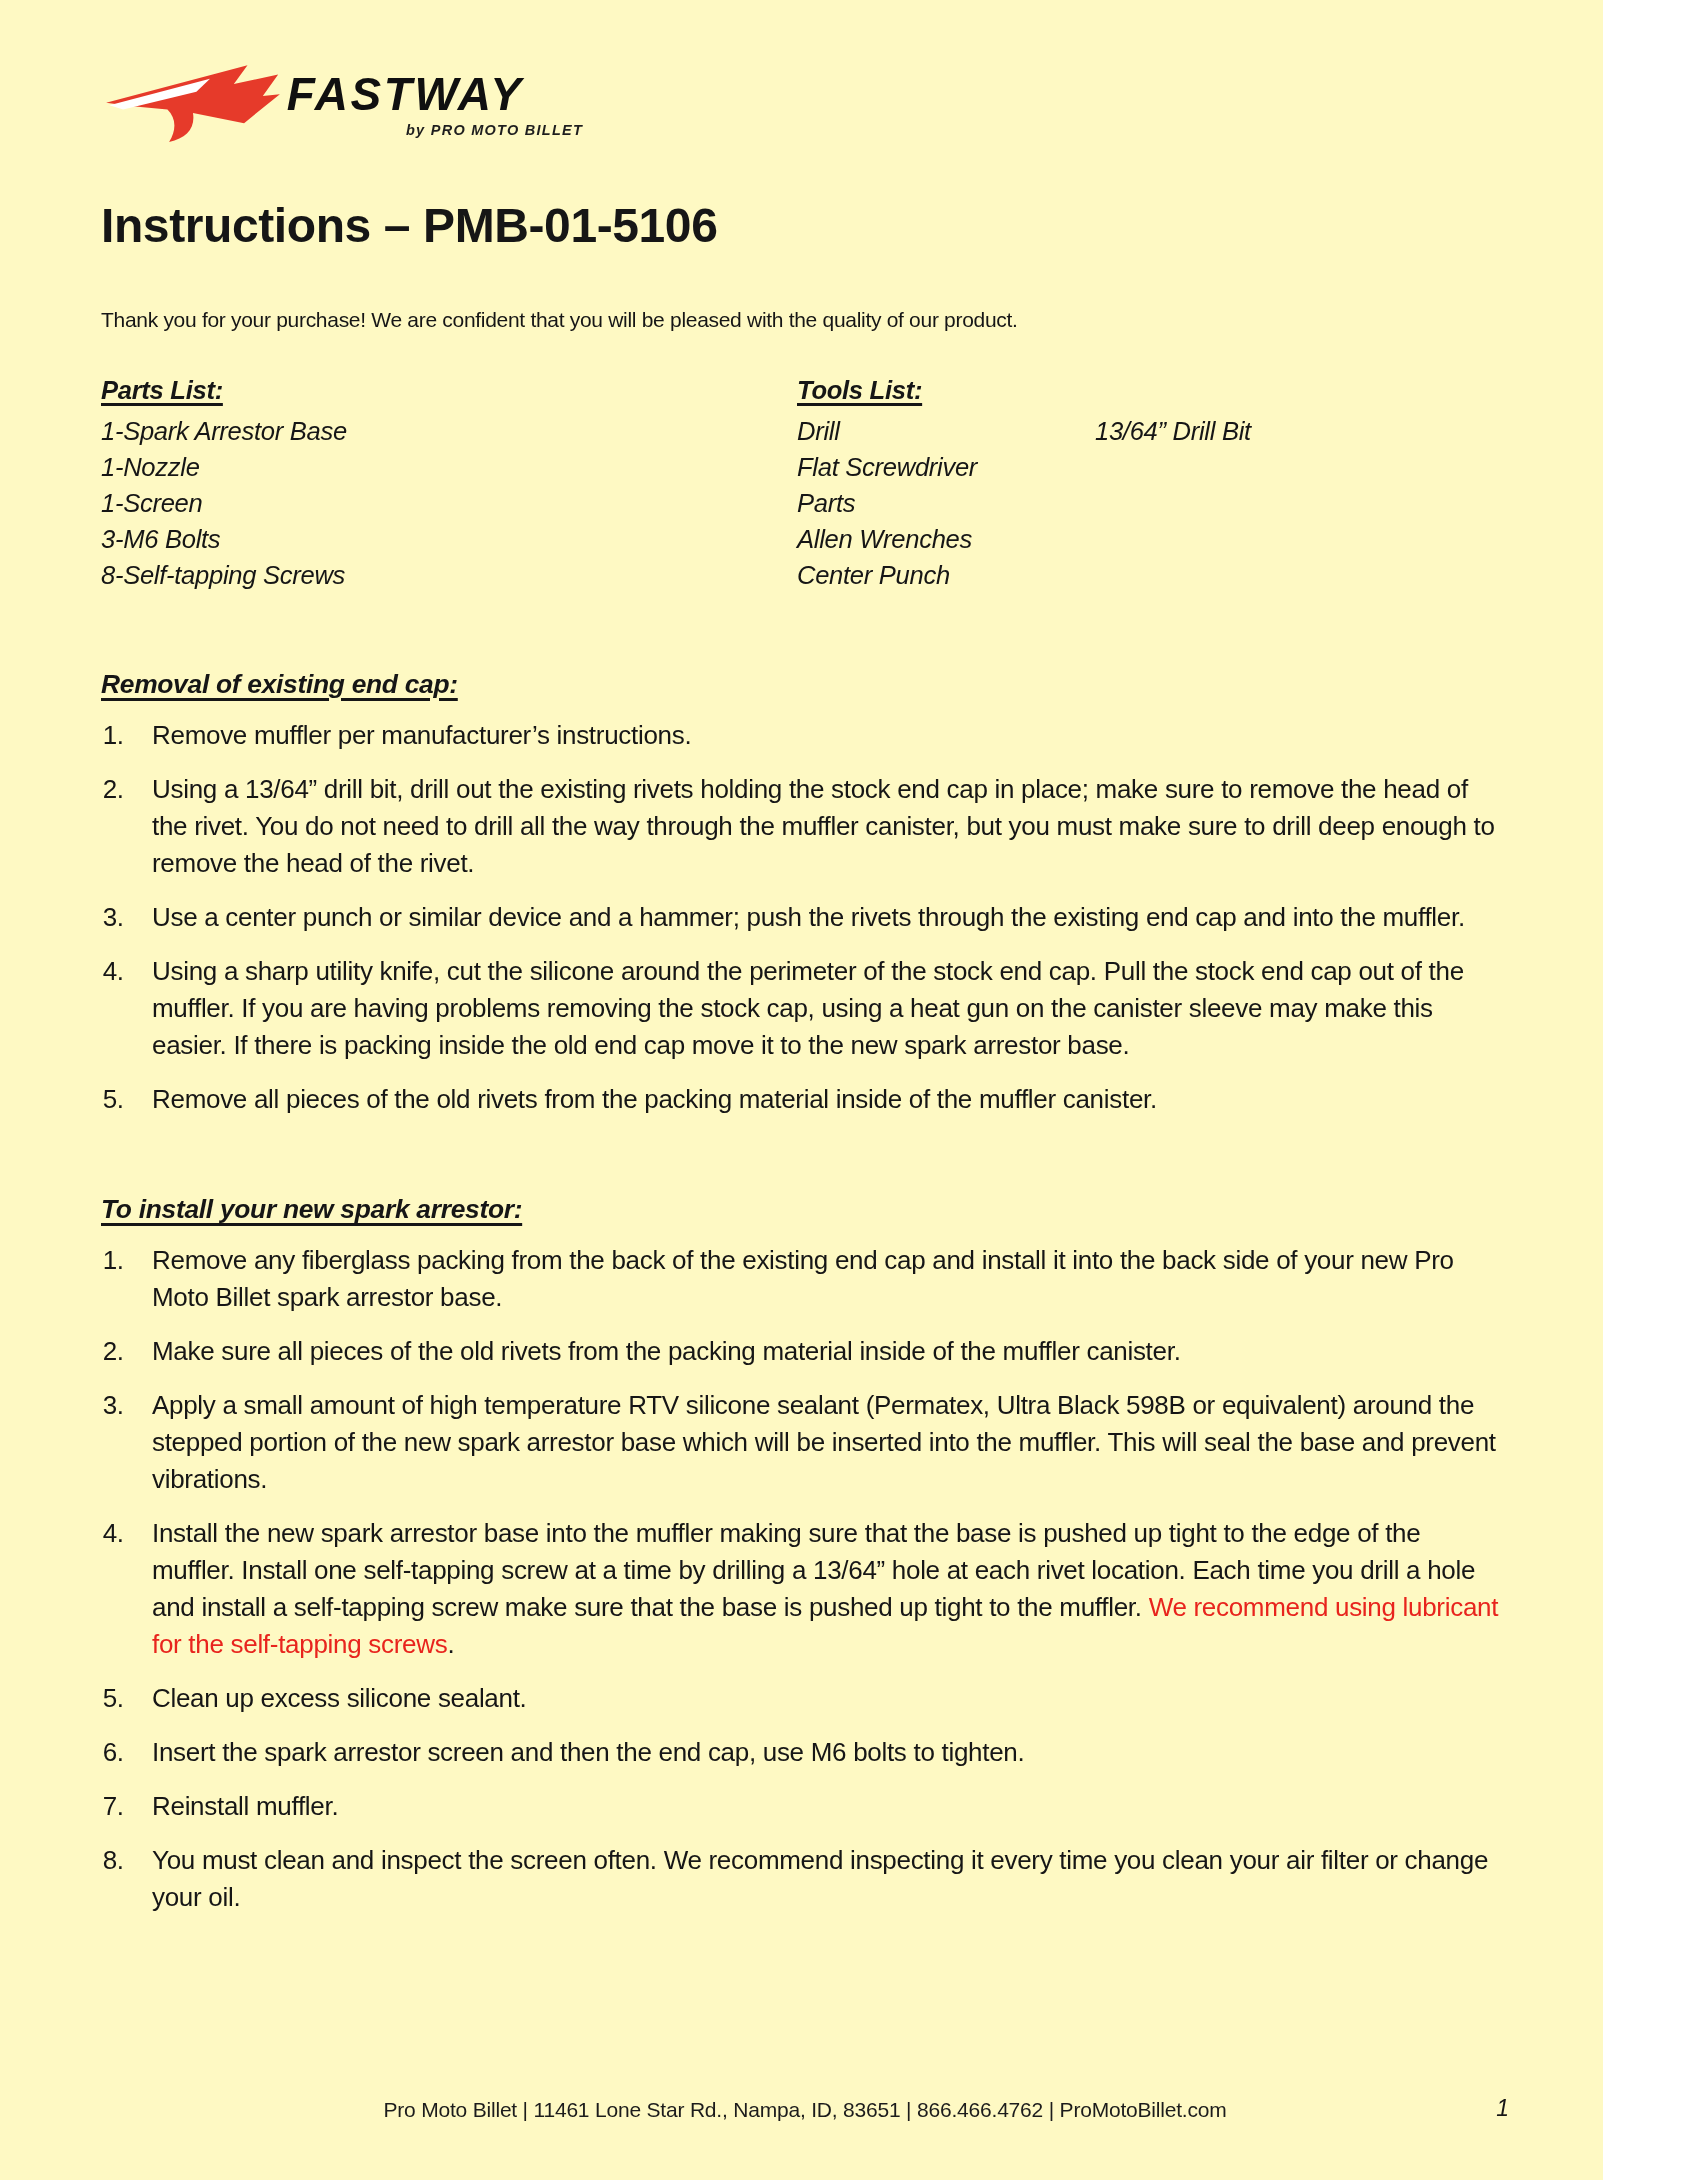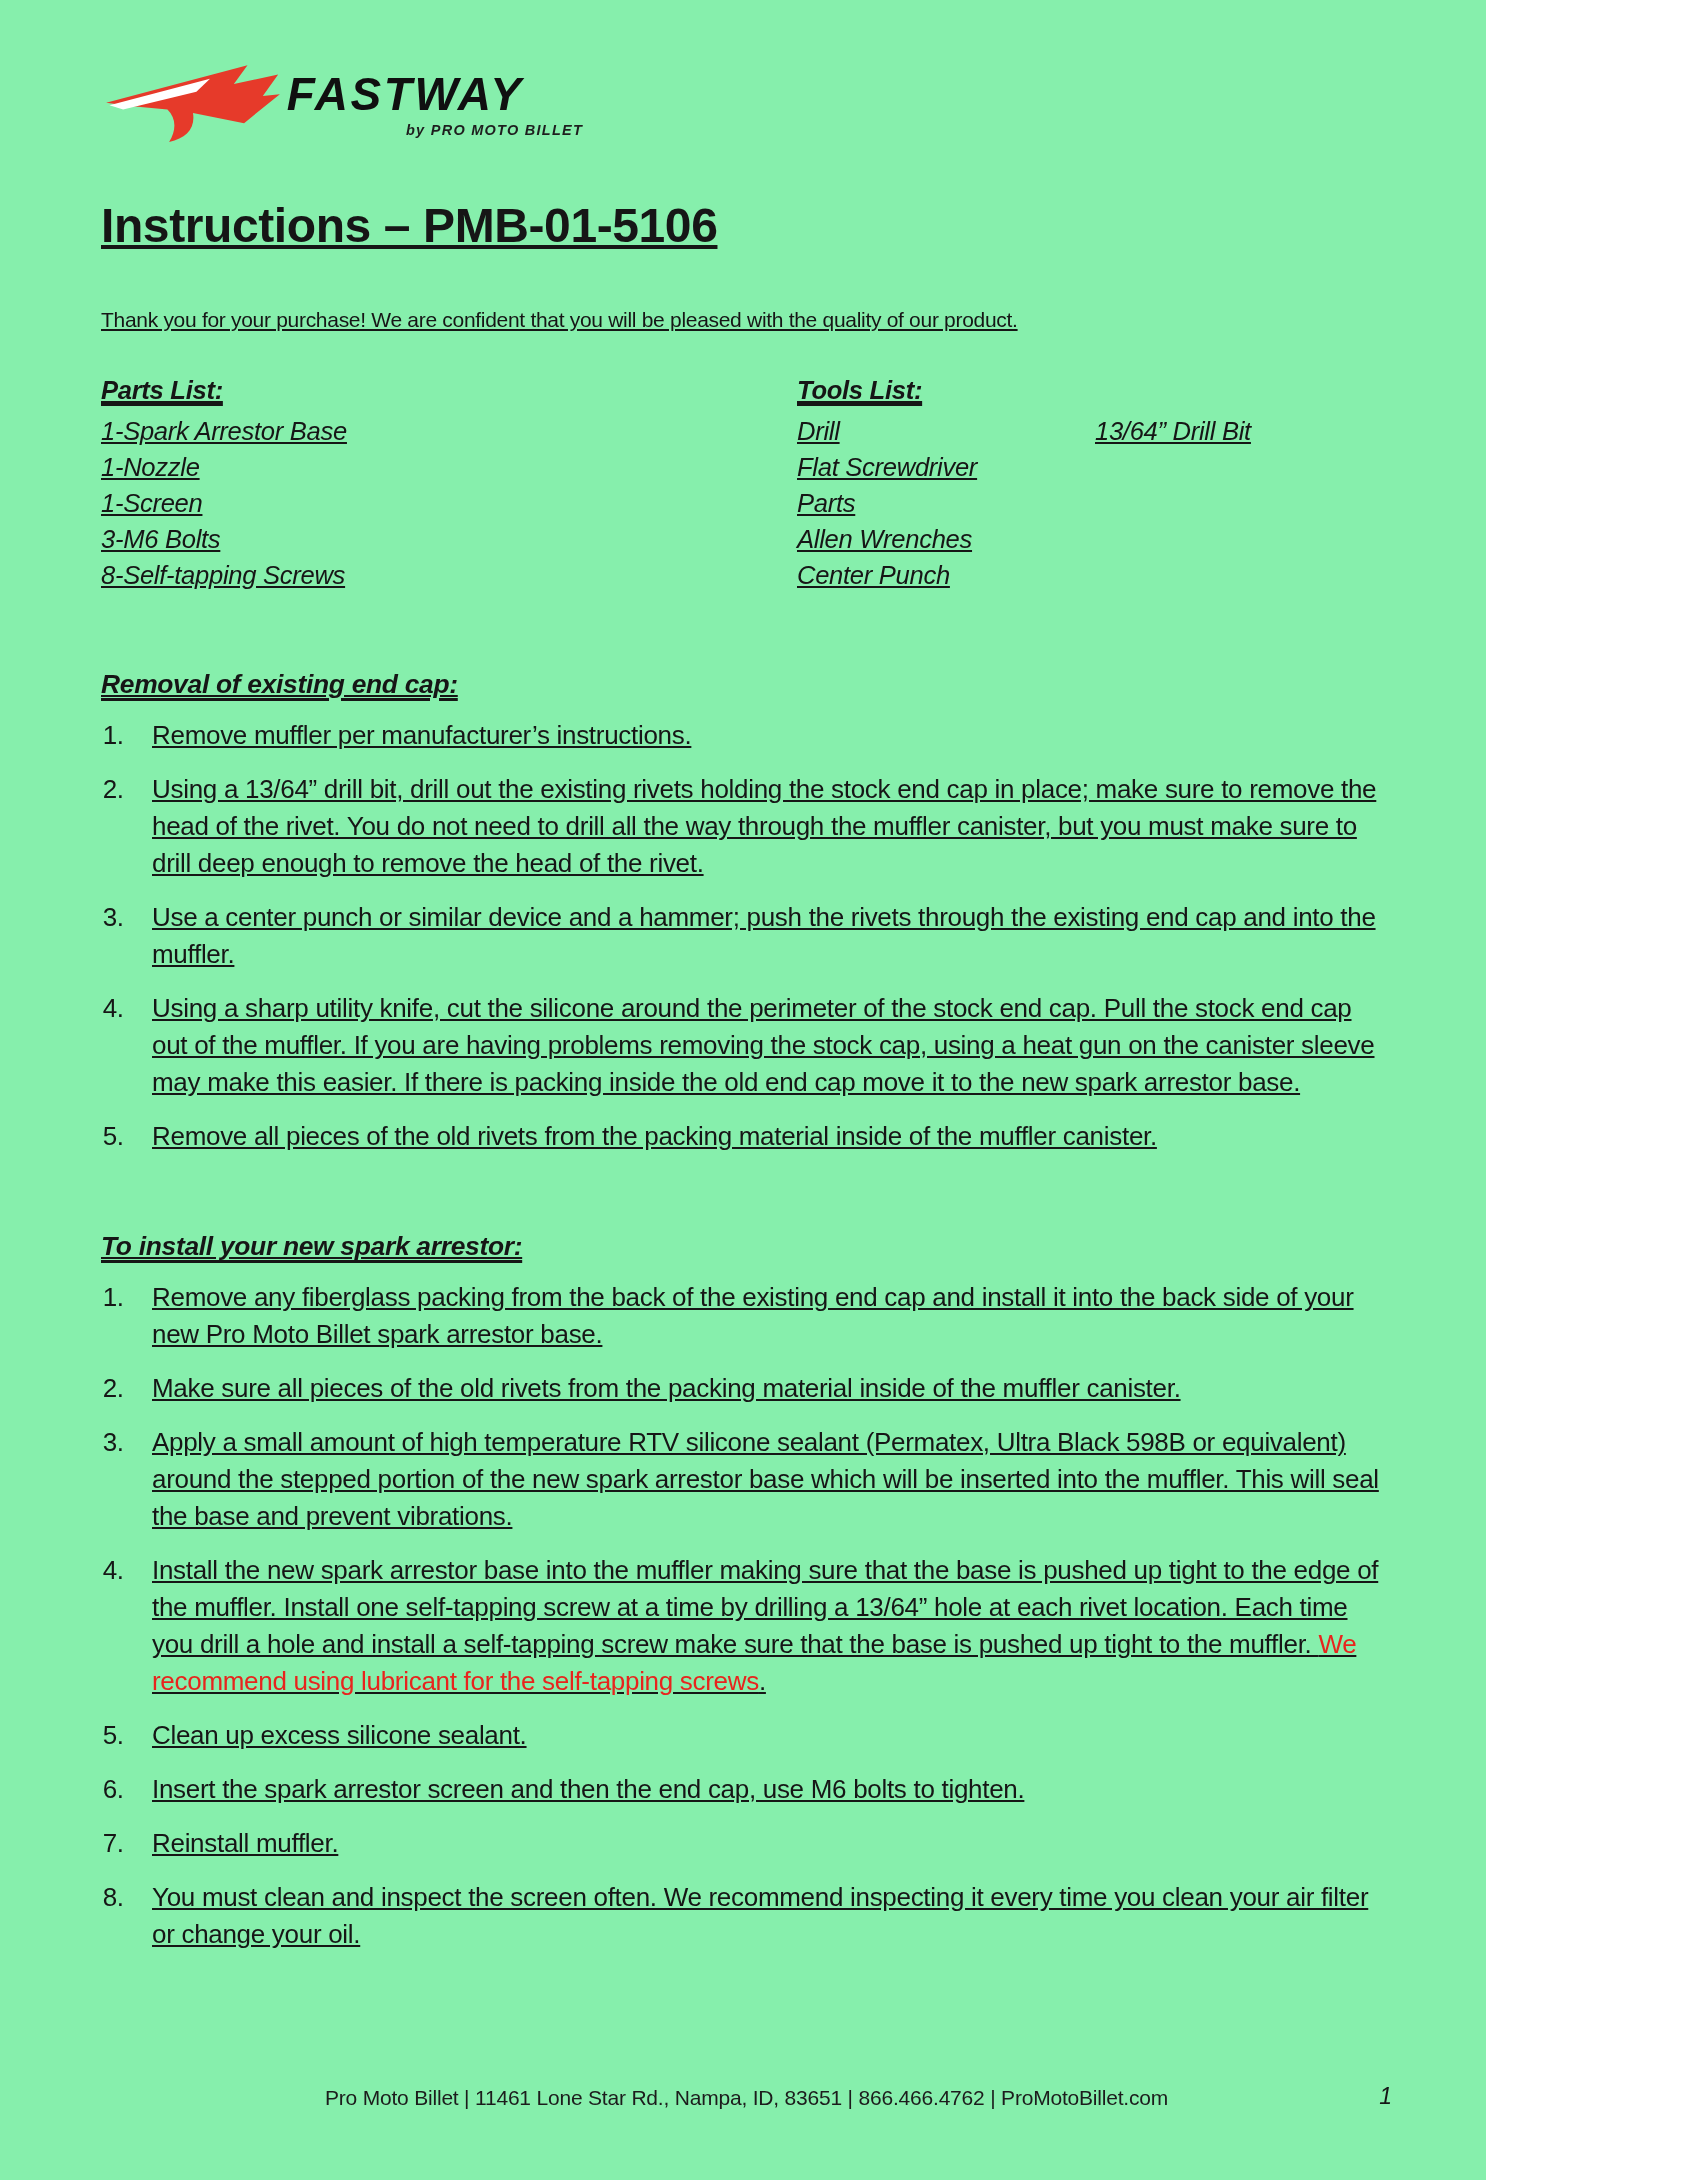--- a/index.html
+++ b/index.html
@@ -1,25 +1,24 @@
 <!DOCTYPE html>
 <html style="font-size:13.6px"><head>
 <meta charset="utf-8">
 <style>
   html,body{margin:0;padding:0;background:#ffffff;}
   .page{
     position:relative;
-    width:1486px;
+    width:1603px;
     height:2181px;
-    background:#86efac;
+    background:#fef9c3;
     font-family:"Liberation Sans", sans-serif;
     color:#161616;
     overflow:hidden;
     box-sizing:border-box;
-    text-decoration:underline;
   }
   .content{
     padding:60px 101px 0 101px;
     letter-spacing:-0.3px;
   }
   
   .logo-wrap{height:82px;margin-bottom:58px;}
   
   .doc-title{
     font-size:48px;
@@ -103,21 +102,21 @@
     left:1.7px;
     top:0;
   }
   ol.steps li + li{margin-top:17px;}
   .red-inline{ }
   
   .footer{
     position:absolute;
     left:101px;
     right:94px;
-    bottom:66px;
+    bottom:54px;
     height:29px;
   }
   .footer-text{
     position:absolute;
     left:0;right:0;
     text-align:center;
     font-size:21px;
     color:#1c1c1c;
     letter-spacing:-0.2px;
   }

